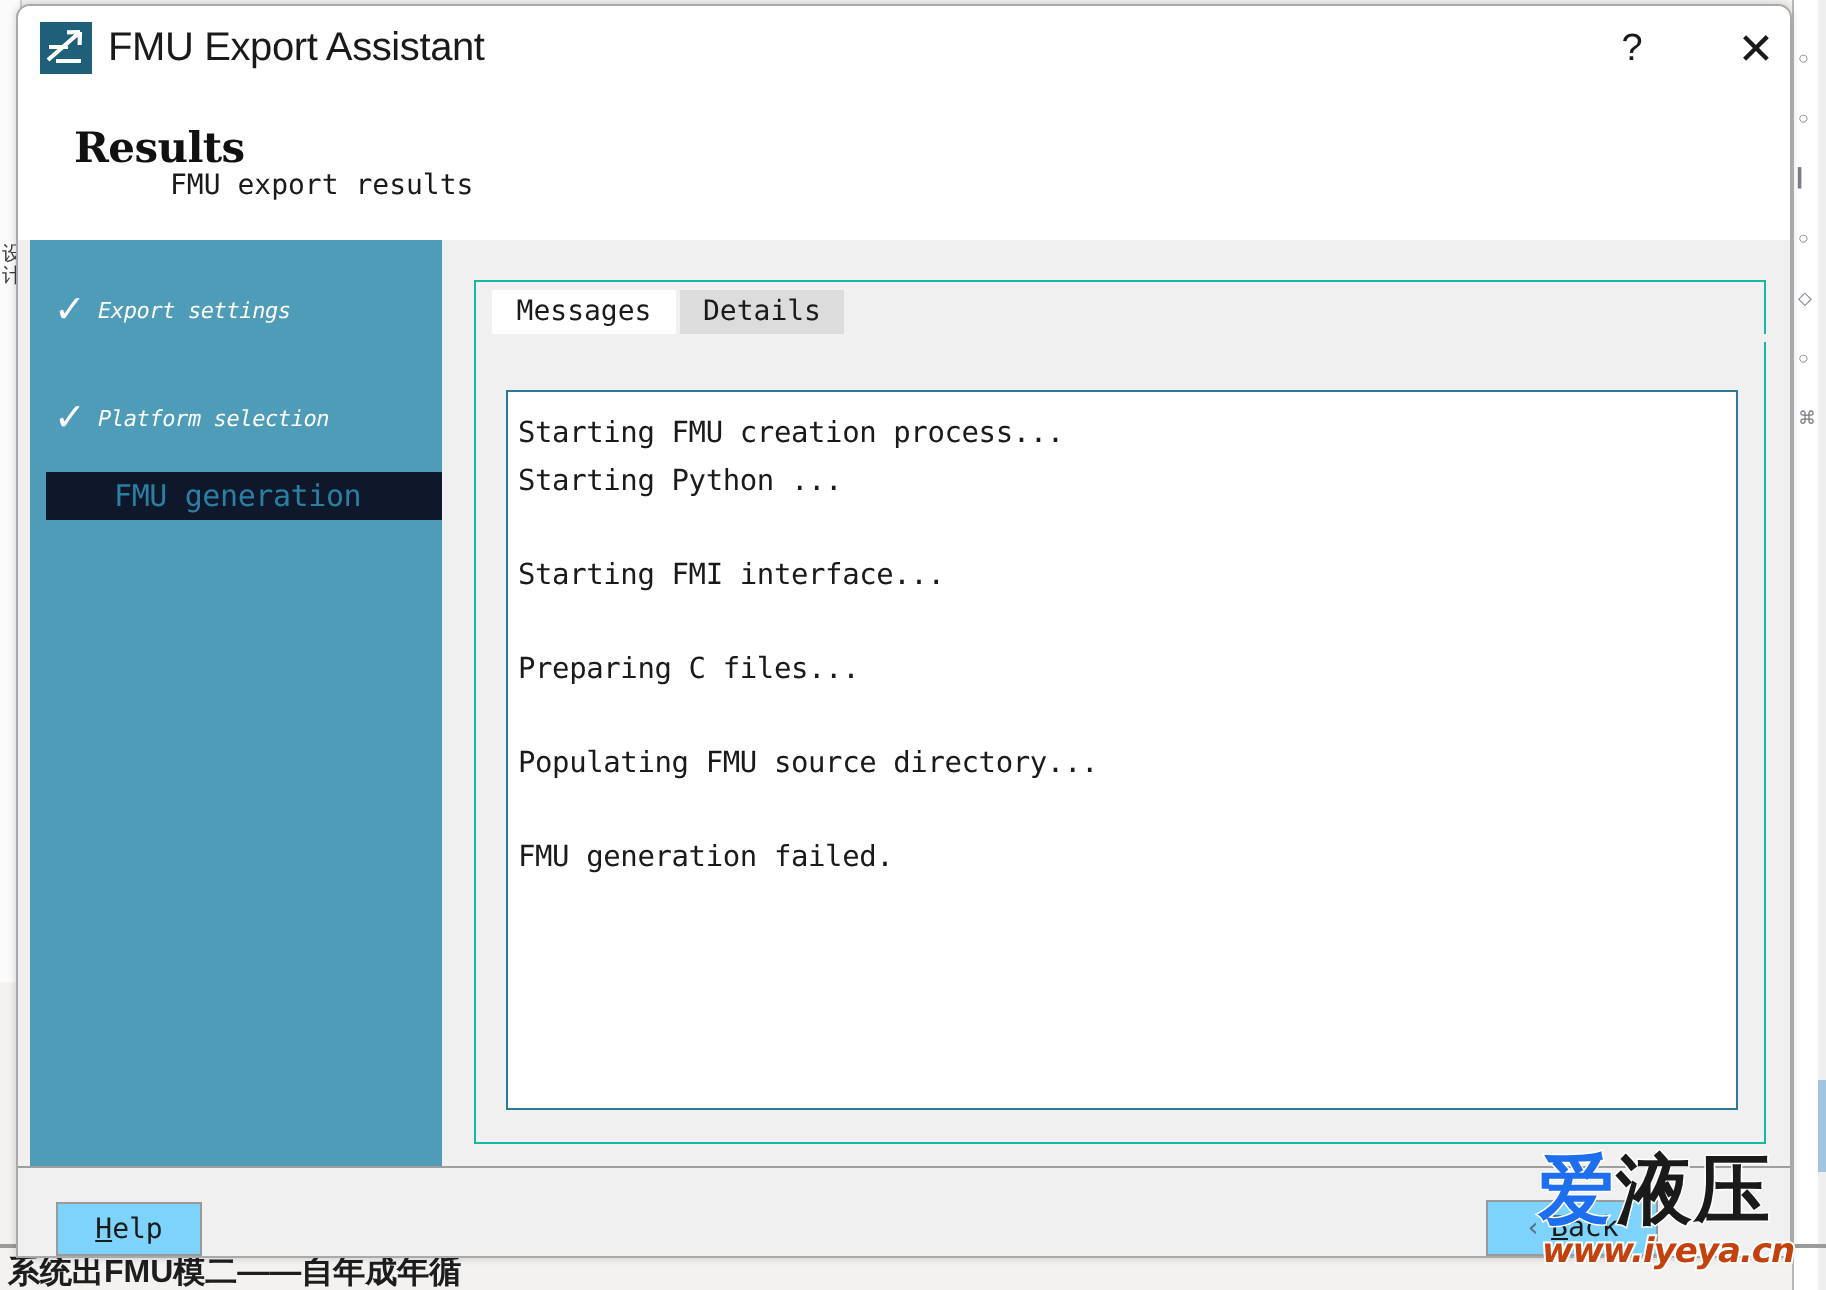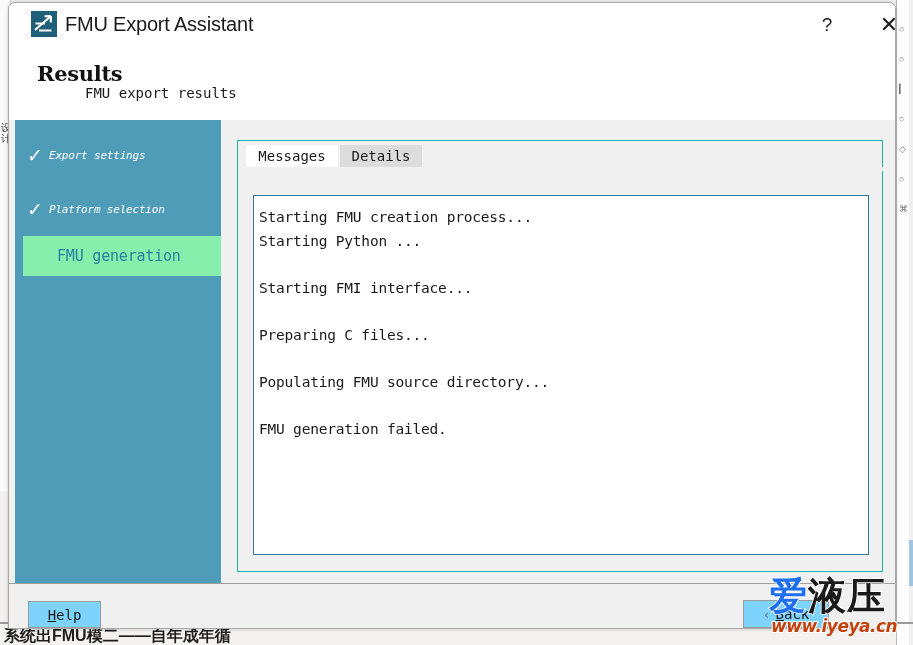--- a/index.html
+++ b/index.html
@@ -101,21 +101,21 @@
     border: 1px solid #a9a9a9;
     border-radius: 7px 7px 0 0;
     box-sizing: border-box;
     overflow: hidden;
     box-shadow: 0 0 4px rgba(0,0,0,0.18);
   }
 
   
   .titlebar {
     position: absolute;
-    left: 12px; top: 0;
+    left: 1px; top: 0;
     width: 886px;
     height: 44px;
     background: #ffffff;
   }
   .app-icon {
     position: absolute;
     left: 10px; top: 8px;
     width: 26px; height: 26px;
     background: #1f5f7a;
     display: block;
@@ -210,24 +210,24 @@
   }
   .step .step-label {
     font-family: "DejaVu Sans Mono", monospace;
     font-style: italic;
     font-size: 11px;
     color: #ffffff;
     letter-spacing: -0.2px;
     white-space: nowrap;
   }
   .step.active {
-    background: #86efac;
+    background: #0f172a;
     margin-left: 8px;
     width: 198px;
-    height: 40px;
+    height: 24px;
   }
   .step.active .check { color: transparent; }
   .step.active .step-label {
     color: #2b7fa3;
     font-style: normal;
     font-size: 15px;
   }
   .step-spacer { height: 8px; }
 
   

